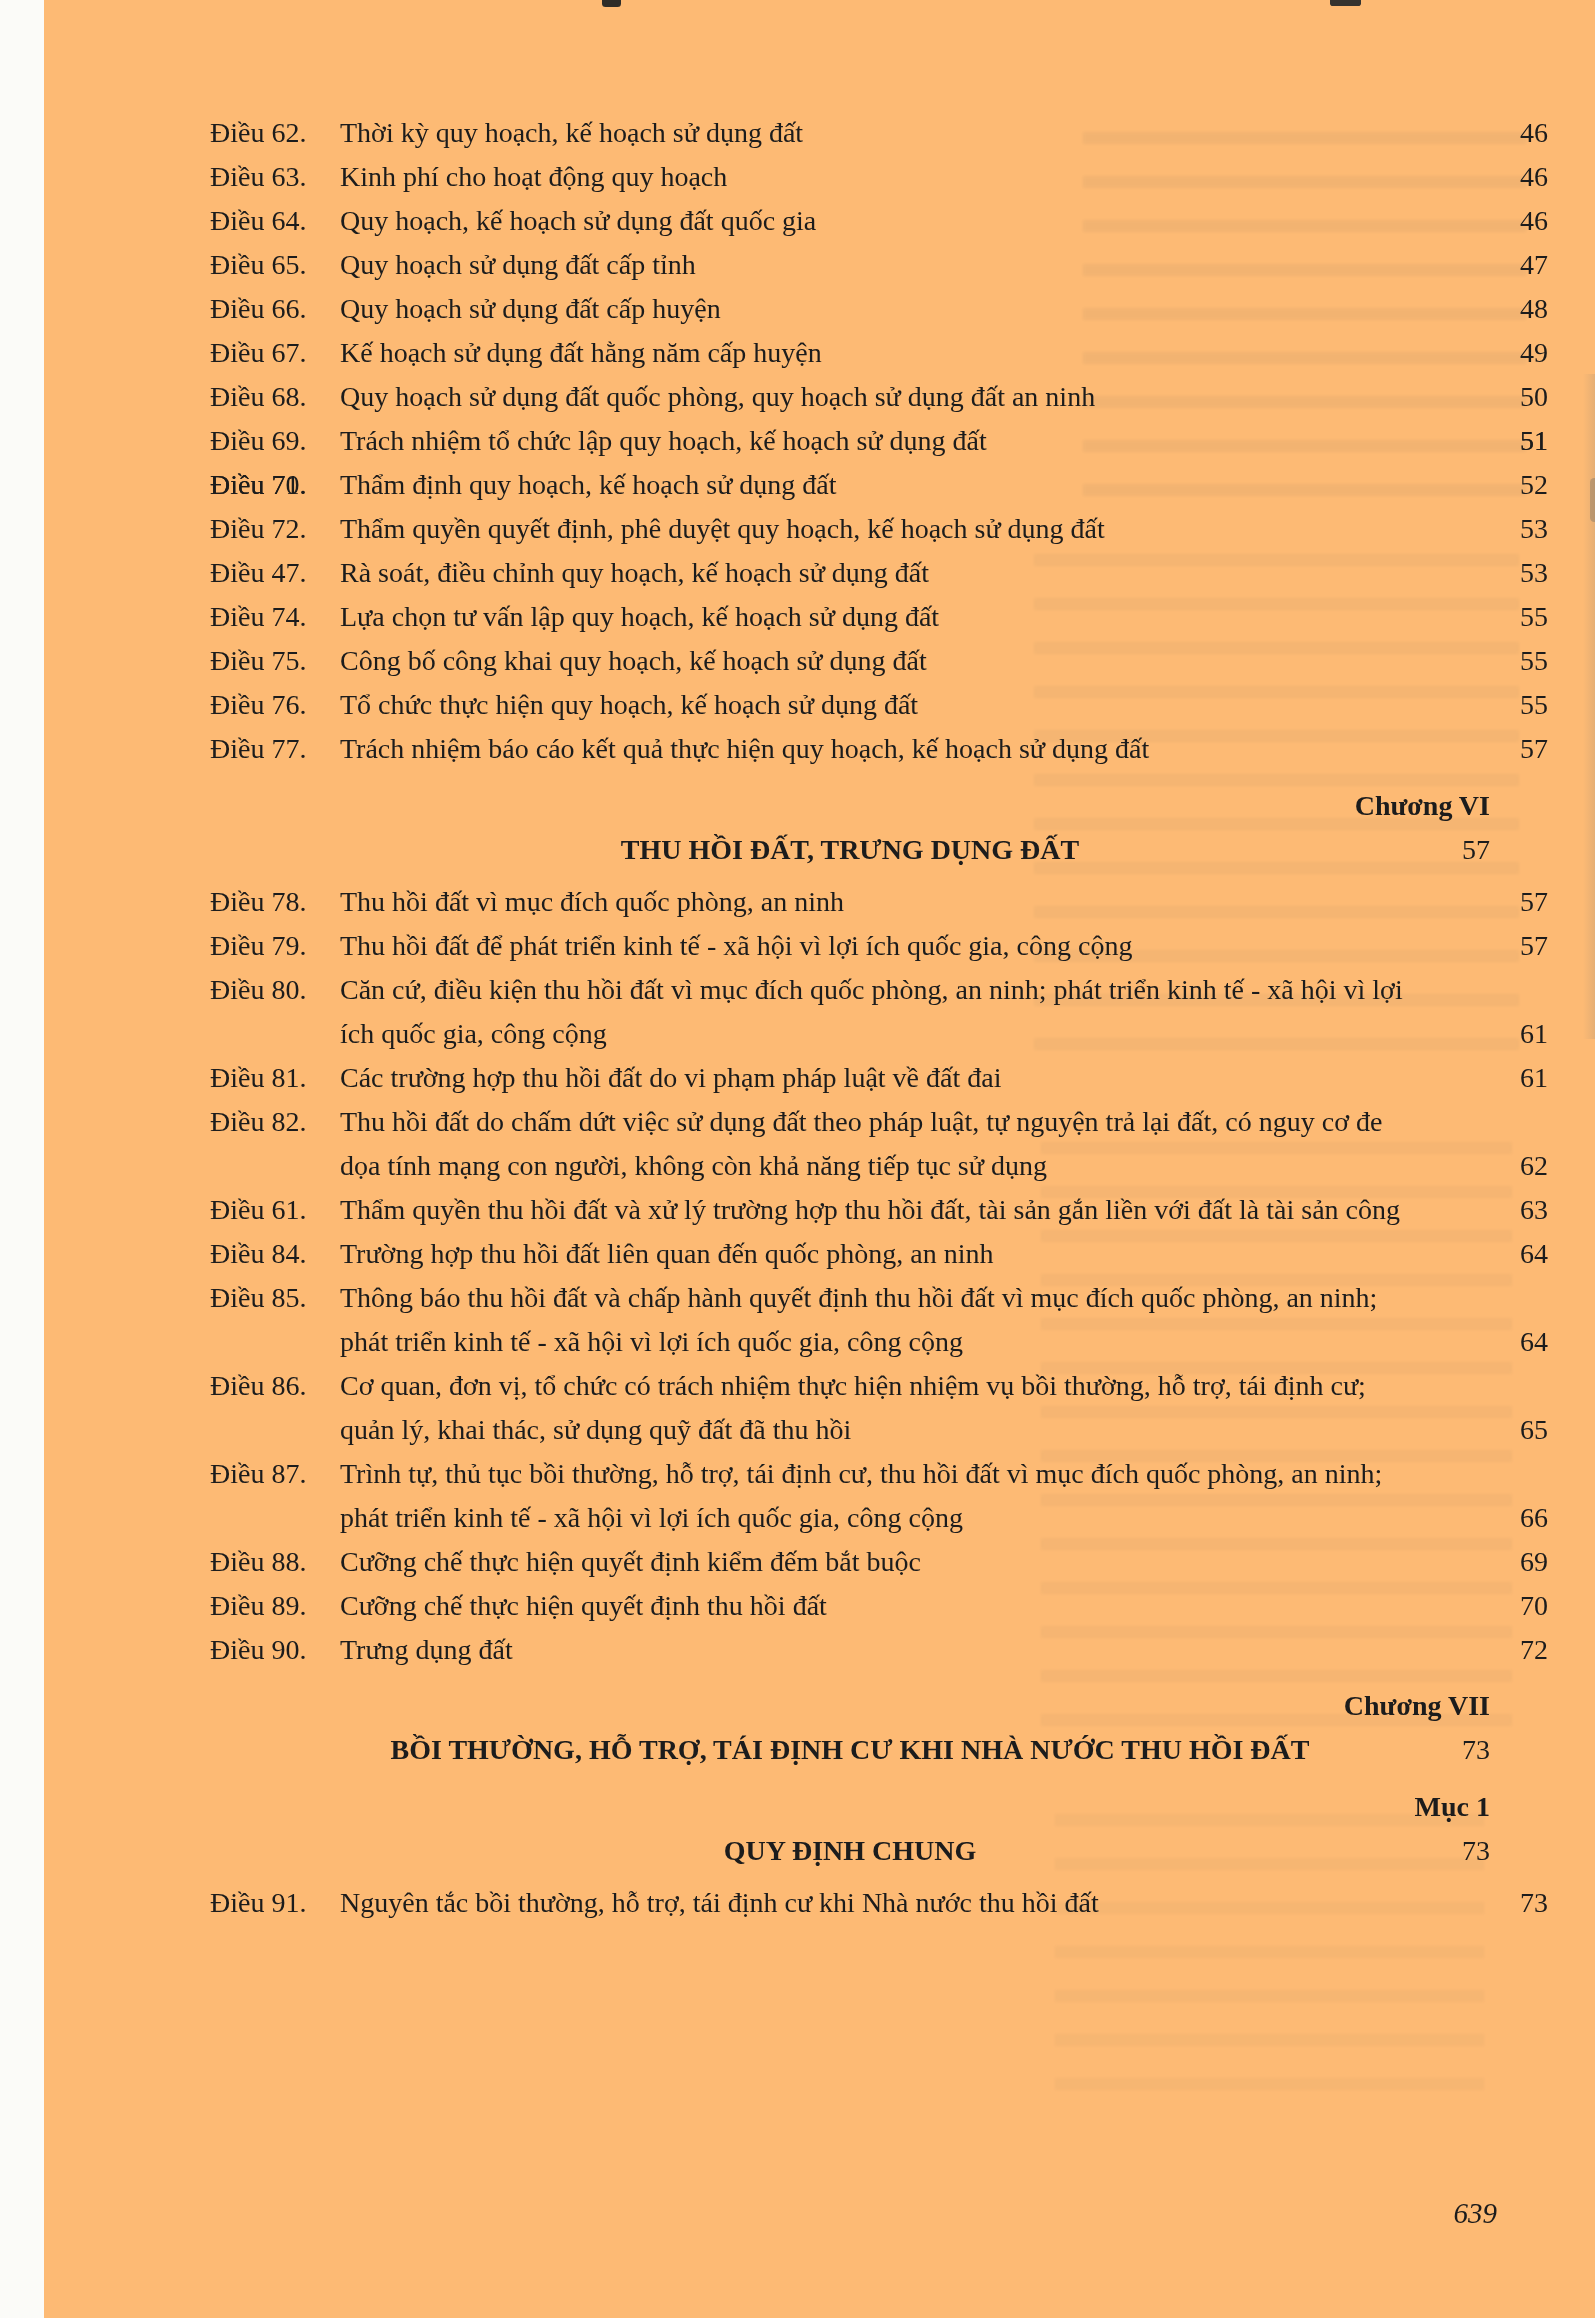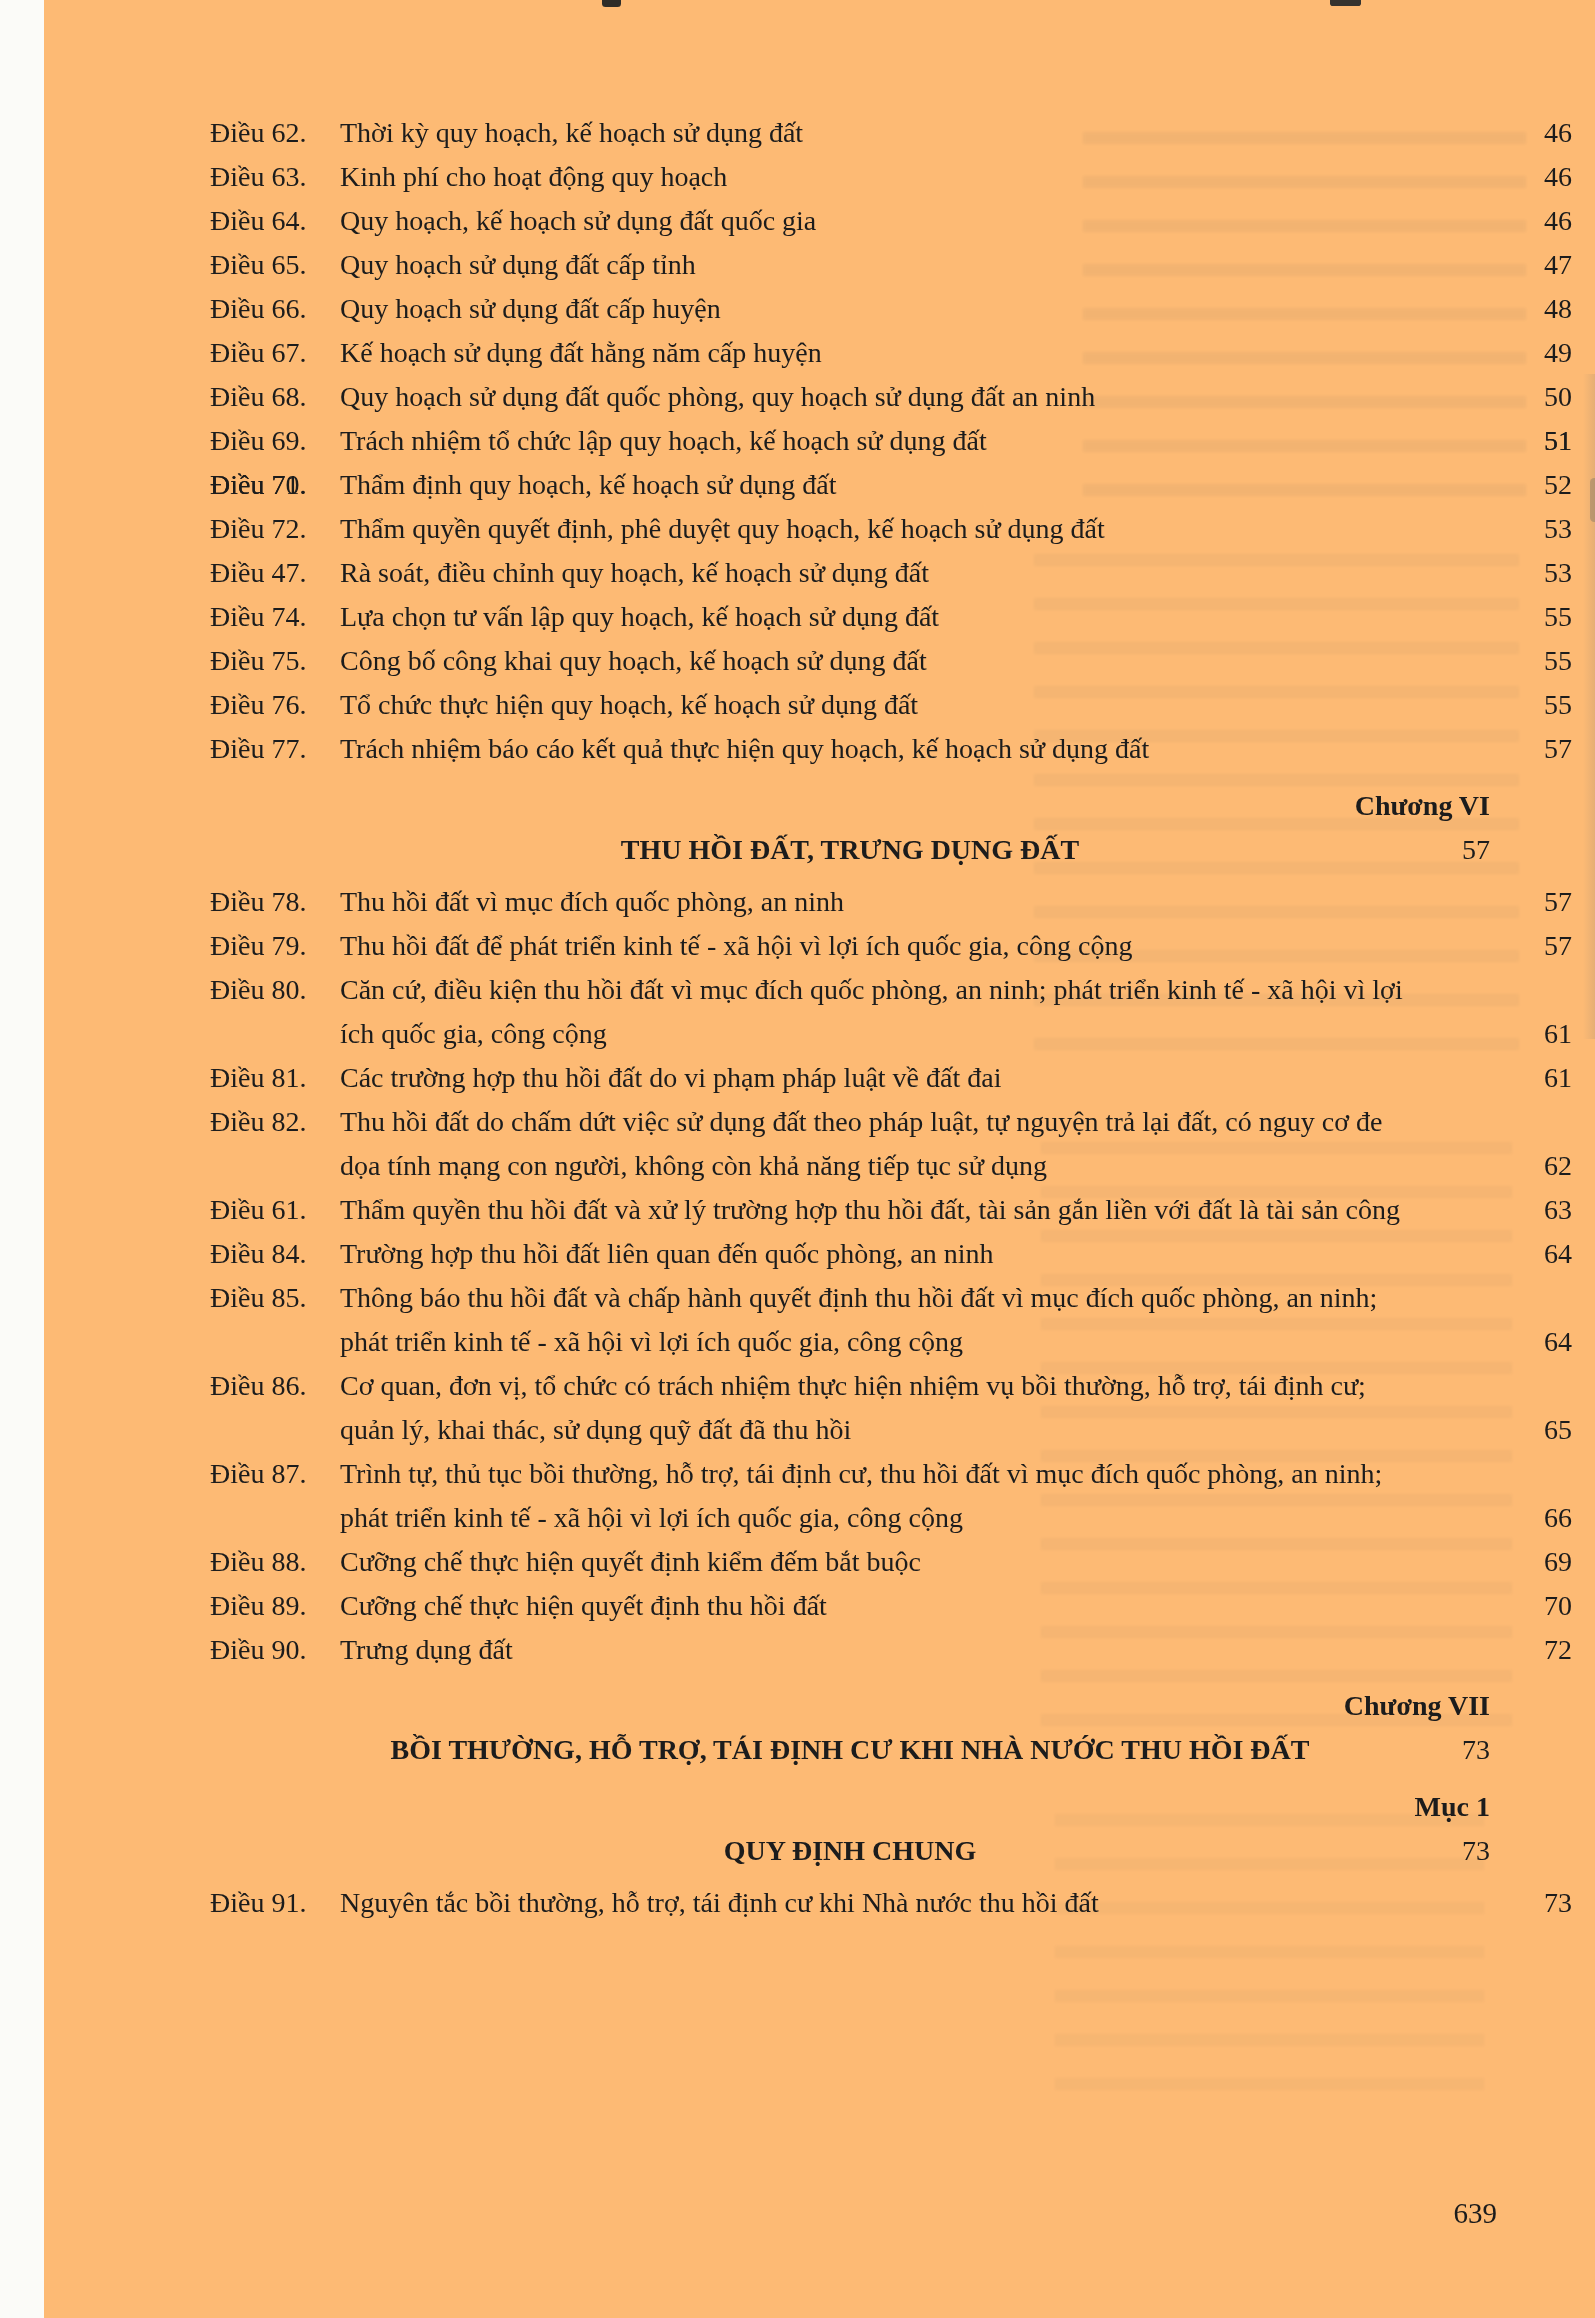--- a/index.html
+++ b/index.html
@@ -57,21 +57,21 @@
     left: 0;
     top: 0;
     white-space: nowrap;
   }
   .entry-title { display: inline; }
   .entry-page {
     position: absolute;
     right: -82px;
     bottom: 0;
     width: 76px;
-    text-align: right;
+    text-align: center;
   }
   .toc-heading { margin: 12.5px 0 8.3px; }
   .heading-label {
     text-align: right;
     font-weight: bold;
   }
   .heading-title-line {
     position: relative;
     text-align: center;
     font-weight: bold;
@@ -82,20 +82,21 @@
     bottom: 0;
     font-weight: normal;
     width: 76px;
     text-align: right;
   }
   .page-footer {
     position: absolute;
     right: 104px;
     bottom: 89px;
     font-size: 29px;
+    font-style: italic;
   }
 </style>
 </head>
 <body>
 
 <main class="page">
 
   <div class="mark1"></div>
   <div class="mark2"></div>
   <div class="edge-shadow"></div>

